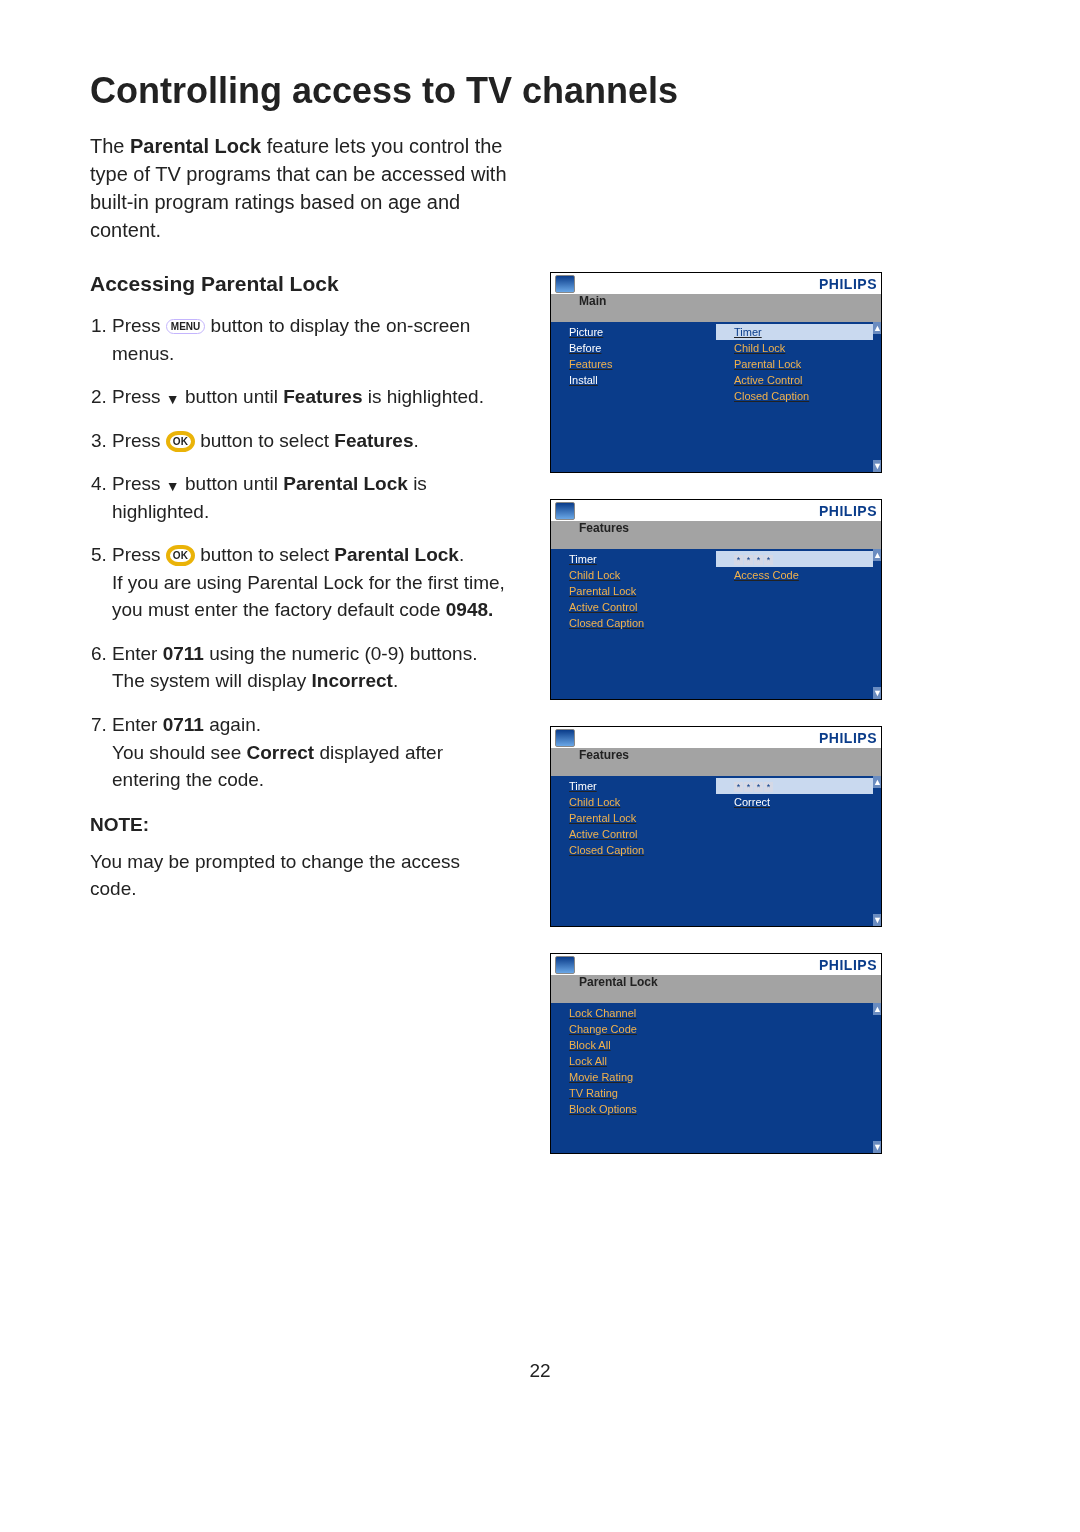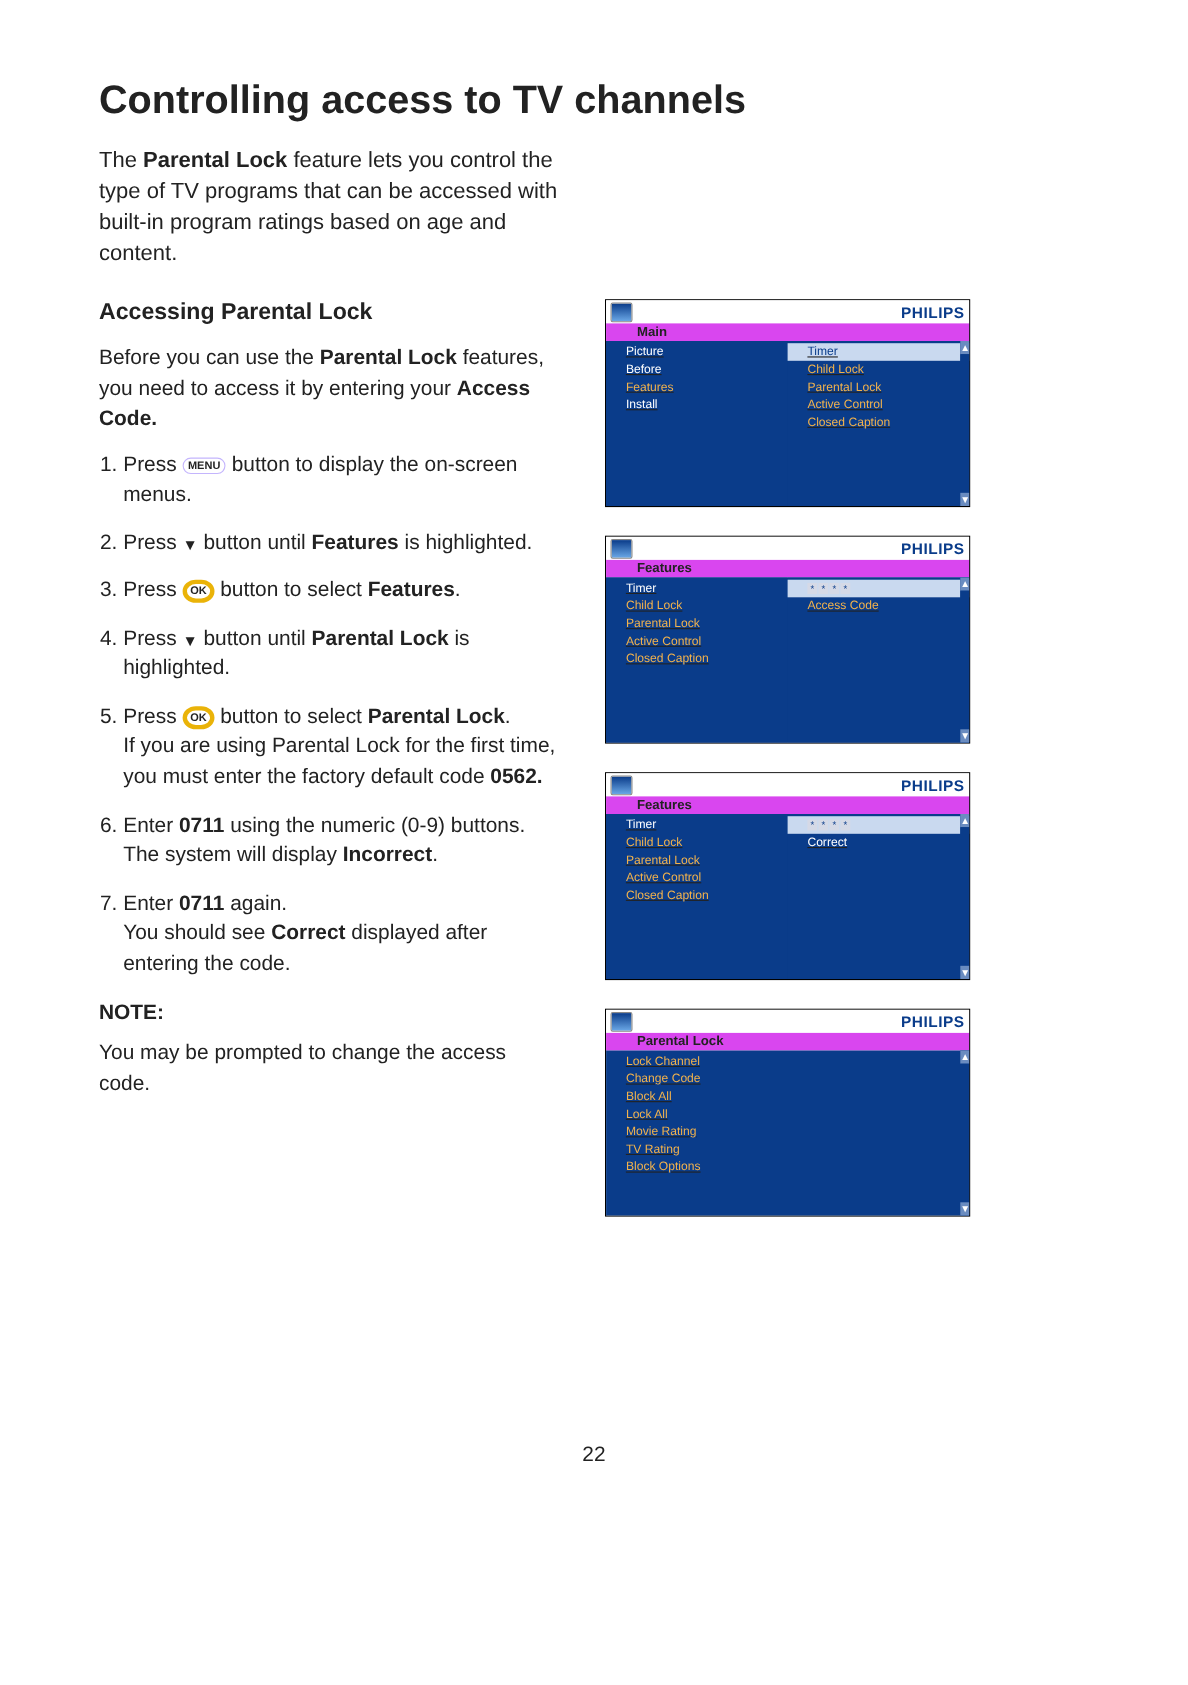--- a/index.html
+++ b/index.html
@@ -34,21 +34,21 @@
 
   
   .tvshot { border:1.5px solid #000; background:#fff; margin-bottom:26px; }
   .tv-top { display:flex; align-items:center; justify-content:space-between;
             background:#fff; padding:2px 4px 1px 4px; }
   .tv-logo { display:inline-block; width:18px; height:16px;
              background:linear-gradient(#0a3c8a,#6aa7e6); border:1px solid #888;
              border-radius:2px; }
   .tv-brand { font-size:14px; font-weight:900; color:#0a3c8a; letter-spacing:0.5px;
               font-family:Arial,Helvetica,sans-serif; }
-  .tv-title { background:#d946ef; font-size:12px; font-weight:700; padding:0 0 2px 28px; }
+  .tv-title { background:#a3a3a3; font-size:12px; font-weight:700; padding:0 0 14px 28px; }
   .tv-body { display:flex; font-size:11px; font-family:Arial,Helvetica,sans-serif;
              background:#0a3c8a; position:relative; min-height:150px; }
   .tv-col { flex:1; padding:2px 0;text-decoration:underline; }
   .tv-col.left-col { background:#0a3c8a; }
   .tv-col.right-col { background:#0a3c8a; }
   .tv-row { padding:2px 6px 2px 18px; color:#d5d9e6; }
   .tv-row.orange { color:#f2b24c; }
   .tv-row.white { color:#fff; }
   .tv-row.hl { background:#c9d9ef; color:#0a3c8a; }
   .tv-row.sel { background:#7da6d6; color:#0a3c8a; }
@@ -67,40 +67,37 @@
 <h1>Controlling access to TV channels</h1>
 
 <p class="intro">
   <span>The </span><b>Parental Lock</b><span> feature lets you control the type of TV programs that can be accessed with built-in program ratings based on age and content.</span>
 </p>
 
 <div class="cols">
   <div class="left">
     <h2>Accessing Parental Lock</h2>
 
-    <p class="body">
-      <span>Before you can use the </span><b>Parental Lock</b><span> features, you need to access it by entering your </span><b>Access Code.</b>
-    </p>
 
     <ol class="steps">
       <li>
         <span>Press </span><span class="btn-cap">MENU</span><span> button to display the on-screen menus.</span>
       </li>
       <li>
         <span>Press </span><span class="dn">▼</span><span> button until </span><b>Features</b><span> is highlighted.</span>
       </li>
       <li>
         <span>Press </span><span class="btn-ok">OK</span><span> button to select </span><b>Features</b><span>.</span>
       </li>
       <li>
         <span>Press </span><span class="dn">▼</span><span> button until </span><b>Parental Lock</b><span> is highlighted.</span>
       </li>
       <li>
         <span>Press </span><span class="btn-ok">OK</span><span> button to select </span><b>Parental Lock</b><span>.</span><br>
-        <span>If you are using Parental Lock for the first time, you must enter the factory default code </span><b>0562.</b>
+        <span>If you are using Parental Lock for the first time, you must enter the factory default code </span><b>0948.</b>
       </li>
       <li>
         <span>Enter </span><b>0711</b><span> using the numeric (0-9) buttons.</span><br>
         <span>The system will display </span><b>Incorrect</b><span>.</span>
       </li>
       <li>
         <span>Enter </span><b>0711</b><span> again.</span><br>
         <span>You should see </span><b>Correct</b><span> displayed after entering the code.</span>
       </li>
     </ol>

